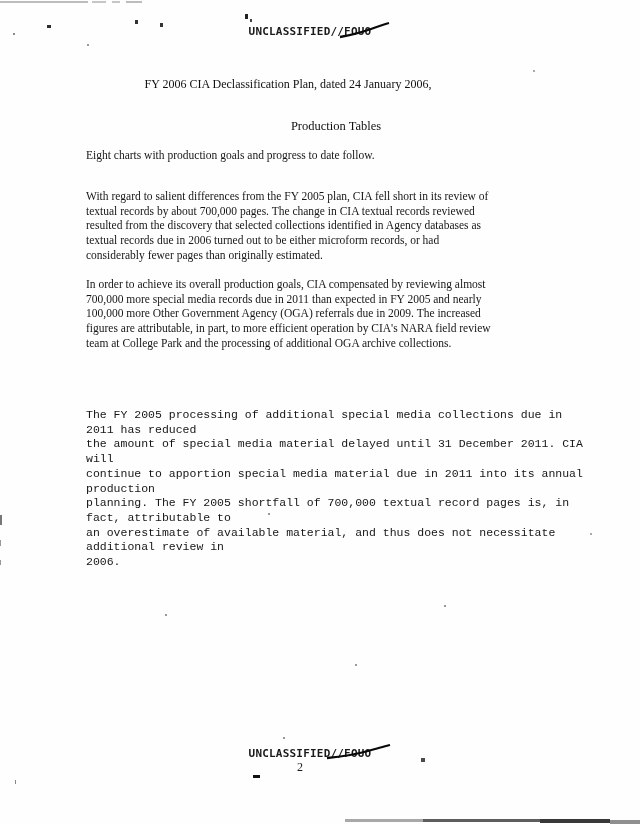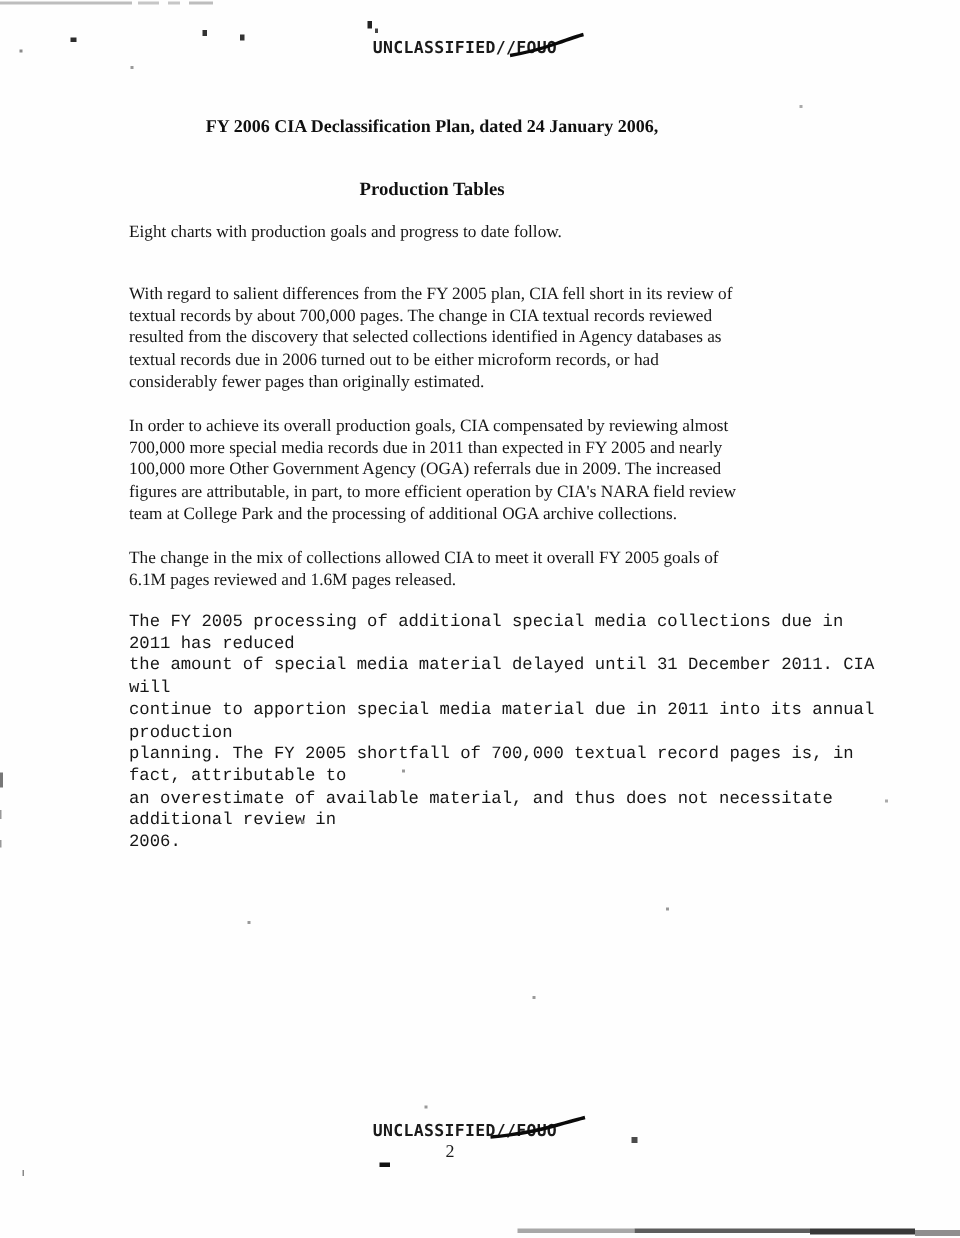--- a/index.html
+++ b/index.html
@@ -44,28 +44,28 @@
     font-family: "Liberation Serif", serif;
     font-size: 12px;
     color: #1a1a1a;
   }
   
   .title-line {
     position: absolute;
     left: 0;
     width: 576px;
     text-align: center;
-    font-weight: bold;
+    font-weight: normal;
     font-size: 12px;
     color: #101010;
     white-space: nowrap;
   }
   .title-1 { top: 77px; }
   .title-2 { top: 92px; }
-  .title-3 { top: 119px; font-size: 12.5px; }
+  .title-3 { top: 119px; font-size: 12.5px; margin-left: 48px; }
   .title-4 { top: 133px; font-size: 12.5px; font-style: italic; }
   
   .para {
     position: absolute;
     left: 86px;
     width: 500px;
     margin: 0;
     font-size: 11.5px;
     line-height: 14.7px;
     color: #161616;
@@ -97,22 +97,20 @@
   <p class="para p2">With regard to salient differences from the FY 2005 plan, CIA fell short in its review of
 textual records by about 700,000 pages. The change in CIA textual records reviewed
 resulted from the discovery that selected collections identified in Agency databases as
 textual records due in 2006 turned out to be either microform records, or had
 considerably fewer pages than originally estimated.</p>
   <p class="para p3">In order to achieve its overall production goals, CIA compensated by reviewing almost
 700,000 more special media records due in 2011 than expected in FY 2005 and nearly
 100,000 more Other Government Agency (OGA) referrals due in 2009. The increased
 figures are attributable, in part, to more efficient operation by CIA's NARA field review
 team at College Park and the processing of additional OGA archive collections.</p>
-  <p class="para p4">The change in the mix of collections allowed CIA to meet it overall FY 2005 goals of
-6.1M pages reviewed and 1.6M pages released.</p>
   <p class="para p5">The FY 2005 processing of additional special media collections due in 2011 has reduced
 the amount of special media material delayed until 31 December 2011. CIA will
 continue to apportion special media material due in 2011 into its annual production
 planning. The FY 2005 shortfall of 700,000 textual record pages is, in fact, attributable to
 an overestimate of available material, and thus does not necessitate additional review in
 2006.</p>
 
   <div class="banner banner-bottom">
     <span>UNCLASSIFIED//</span><span class="struck-wrap"><span>FOUO</span><svg class="strike-svg footer-strike" width="66" height="20">
           <path d="M1,15 Q24,13 42,8 T64,2" stroke="#0a0a0a" stroke-width="2.3" fill="none"></path>

